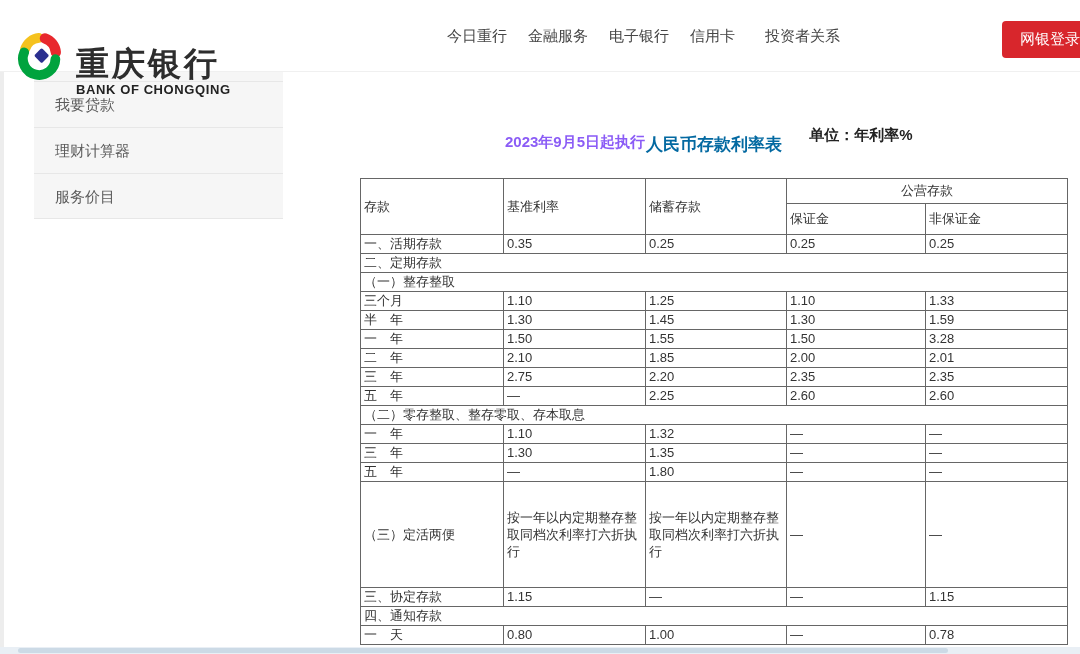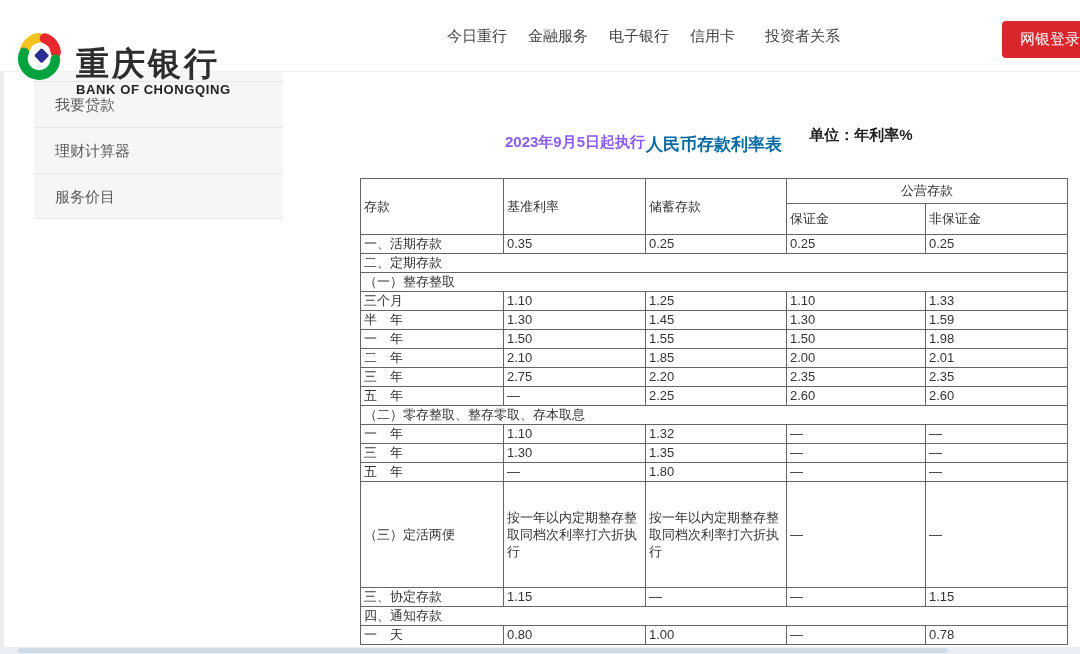--- a/index.html
+++ b/index.html
@@ -144,21 +144,21 @@
             <td>1.30</td>
             <td>1.45</td>
             <td>1.30</td>
             <td>1.59</td>
           </tr>
           <tr>
             <td>一　年</td>
             <td>1.50</td>
             <td>1.55</td>
             <td>1.50</td>
-            <td>1.98</td>
+            <td>3.28</td>
           </tr>
           <tr>
             <td>二　年</td>
             <td>2.10</td>
             <td>1.85</td>
             <td>2.00</td>
             <td>2.01</td>
           </tr>
           <tr>
             <td>三　年</td>

